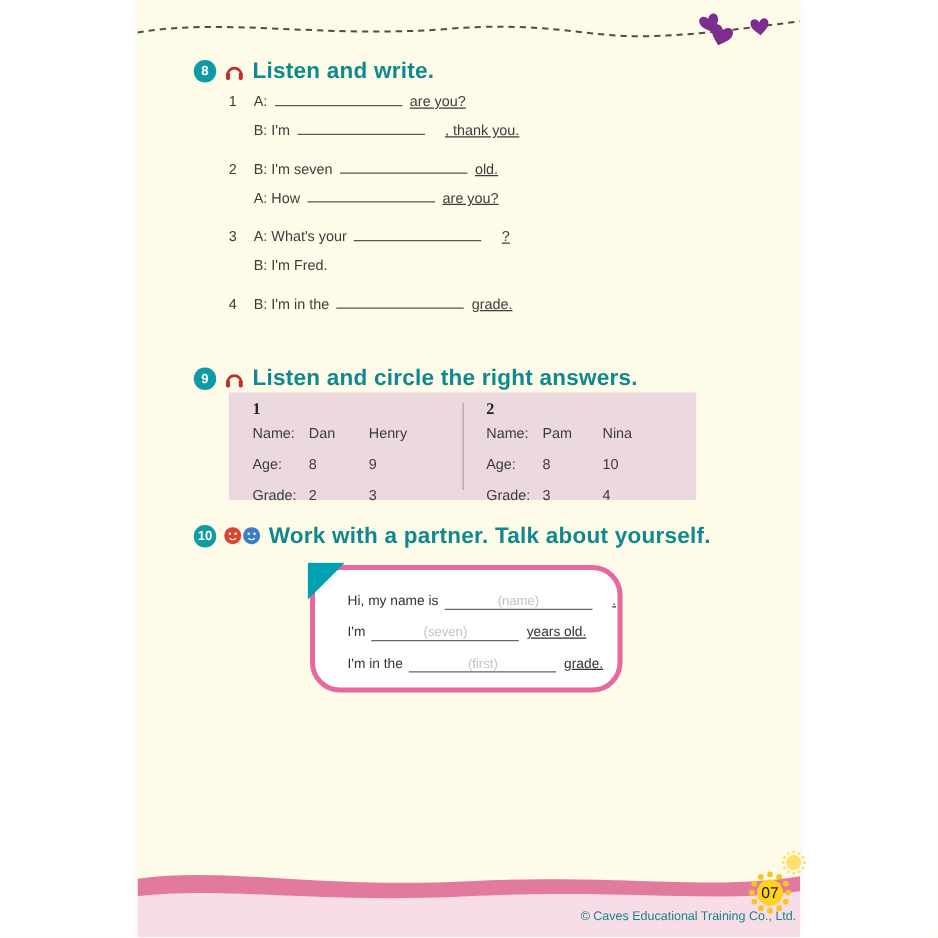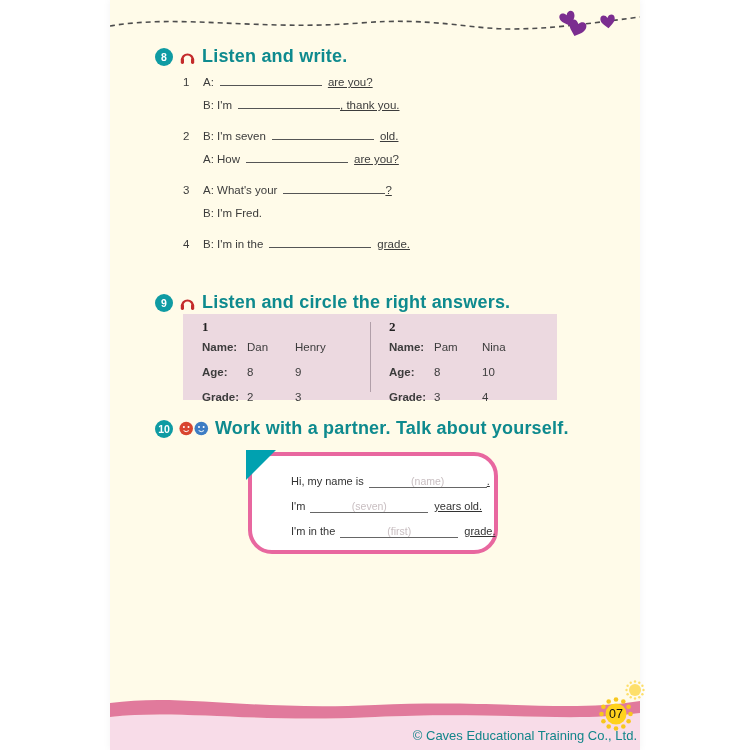--- a/index.html
+++ b/index.html
@@ -22,43 +22,43 @@
   .icon-wrap { display:flex; align-items:center; }
 
   
   .ex8 { position:absolute; left:73px; top:71px; font-size:11.5px; color:#3c3c3c; }
   .dlg-item { display:flex; margin-bottom:8px; }
   .item-num { width:20px; line-height:23px; }
   .dlg-line { height:23px; line-height:23px; white-space:nowrap; }
   .blank { display:inline-block; width:102px; height:13px; border-bottom:1.3px solid #555;
            margin-left:6px; vertical-align:baseline; }
   .post { margin-left:6px;text-decoration:underline; }
-  .post.tight { margin-left:0; }
+  .post.tight { margin-left:16px; }
 
   
   .ex9-table { position:absolute; left:73px; top:314px; width:374px; height:86px; background:#ecd9e0; display:flex; }
   .tbl-group { width:50%; padding:5px 0 0 19px; position:relative; }
   .tbl-group.second::before { content:''; position:absolute; left:0; top:8px; bottom:8px; width:1px; background:#b19fa9; }
   .tbl-header { font-family:"Liberation Serif", serif; font-weight:bold; font-size:13px; color:#222; height:15px; }
   .tbl-row { display:flex; height:25px; align-items:center; font-size:11.5px; color:#3c3c3c; }
-  .tbl-label { width:45px;font-weight:bold; }
+  .tbl-label { width:45px; }
   .tbl-opt { width:48px; }
 
   
   .bubble { position:absolute; left:138px; top:452px; width:250px; height:102px; background:#ffffff;
-            border:4px solid #e8679f; border-radius:24px; padding:13px 0 0 39px; }
+            border:4px solid #e8679f; border-radius:24px; padding:13px 0 0 26px; }
   .bubble-tail { position:absolute; left:136px; top:450px; width:30px; height:30px; background:#00a1b0;
                  clip-path:polygon(0 0, 100% 0, 0 100%); z-index:2; }
   .bubble-line { height:25px; line-height:25px; font-size:11px; color:#333; white-space:nowrap; }
   .hint-blank { display:inline-block; width:118px; height:15px; line-height:16px; border-bottom:1px solid #666;
                 text-align:center; color:#c9bfc2; font-size:10.5px; margin-left:5px; vertical-align:baseline; }
 
   
   .footer-wave { position:absolute; left:0; bottom:0; width:530px; height:85px; }
-  .copyright { position:absolute; right:3px; top:728px; font-size:13px; color:#12858a; z-index:5; }
+  .copyright { position:absolute; right:3px; top:728px; font-size:10px; color:#12858a; z-index:5; }
   .sun-small { position:absolute; left:514px; top:679px; width:22px; height:22px; z-index:3; }
   .sun-badge { position:absolute; left:487px; top:695px; width:38px; height:38px; z-index:4; }
   .sun-badge .badge-num { position:absolute; left:0; top:0; width:38px; height:38px; display:flex;
                           align-items:center; justify-content:center; font-weight:normal; font-size:12.5px; color:#111; }
 </style>
 </head>
 <body>
 
 <div class="canvas">
   <div class="page">

